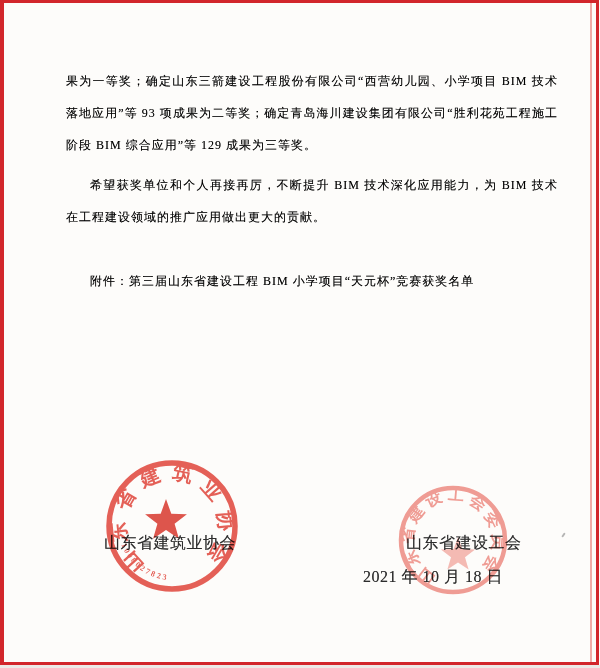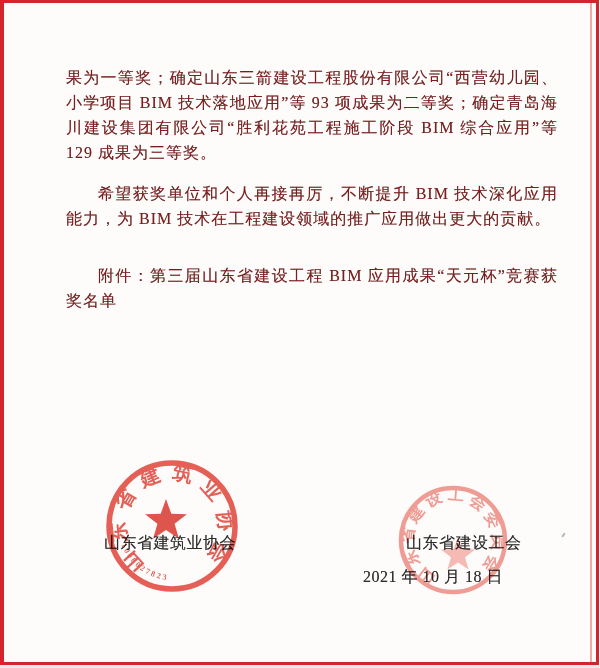--- a/index.html
+++ b/index.html
@@ -25,27 +25,27 @@
     background: #eceae7; z-index: 8;
   }
   
   .edge-line {
     position: absolute; left: 590px; top: 3px; width: 2px; height: 659px;
     background: #ec9d98; opacity: .85; z-index: 7;
   }
   
   .body-text {
     position: absolute; left: 66px; top: 65px; width: 492px;
-    font-size: 16px; line-height: 25px; letter-spacing: 1px;
-    color: #7f1d1d; text-align: justify;
+    font-size: 12px; line-height: 32px; letter-spacing: 1px;
+    color: #000000; text-align: justify;
     text-shadow: 0 0 0.6px rgba(70,70,70,.55);
     z-index: 2;
   }
   .body-text p { margin: 0; }
-  .body-text p + p { margin-top: 16px; }
+  .body-text p + p { margin-top: 8px; }
   .indent { text-indent: 2em; }
   .attach { margin-top: 32px !important; }
   
   .sig {
     position: absolute; line-height: 1; font-size: 16px; letter-spacing: .5px;
     color: #2d2d2d; text-shadow: 0 0 0.6px rgba(60,60,60,.55); z-index: 3;
     white-space: nowrap;
   }
   .sig-left  { left: 104px; top: 535px; }
   .sig-right { left: 406px; top: 535px; }
@@ -73,21 +73,21 @@
 
 <div class="page">
 
   <div class="frame"></div>
   <div class="bottom-strip"></div>
   <div class="edge-line"></div>
 
   <div class="body-text">
     <p class="para">果为一等奖；确定山东三箭建设工程股份有限公司“西营幼儿园、小学项目 BIM 技术落地应用”等 93 项成果为二等奖；确定青岛海川建设集团有限公司“胜利花苑工程施工阶段 BIM 综合应用”等 129 成果为三等奖。</p>
     <p class="para indent">希望获奖单位和个人再接再厉，不断提升 BIM 技术深化应用能力，为 BIM 技术在工程建设领域的推广应用做出更大的贡献。</p>
-    <p class="para indent attach">附件：第三届山东省建设工程 BIM 应用成果“天元杯”竞赛获奖名单</p>
+    <p class="para indent attach">附件：第三届山东省建设工程 BIM 小学项目“天元杯”竞赛获奖名单</p>
   </div>
 
   <svg class="seal seal-left" width="150" height="150" viewBox="0 0 150 150">
     <defs>
       <path id="arcL" d="M 48.0 113.5 A 47 47 0 1 1 102.0 113.5" fill="none"></path>
       <path id="numL" d="M 24.3 93.5 A 54 54 0 0 0 73.1 129.0" fill="none"></path>
     </defs>
     <circle cx="75" cy="75" r="63" fill="none" stroke="#e4554c" stroke-width="5.5"></circle>
     <text font-size="20" fill="#e4554c" letter-spacing="1">
       <textPath href="#arcL" textLength="228" lengthAdjust="spacing">山东省建筑业协会</textPath>

